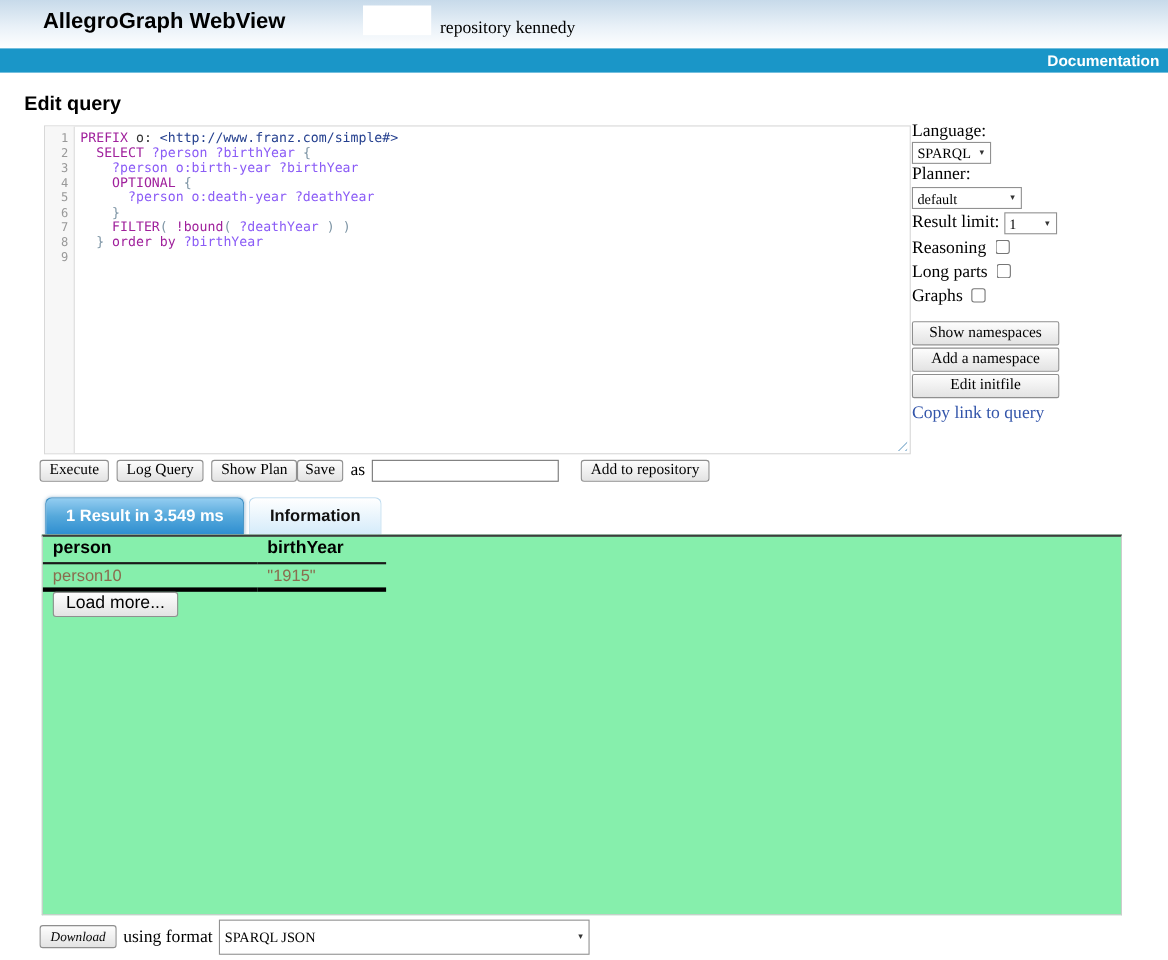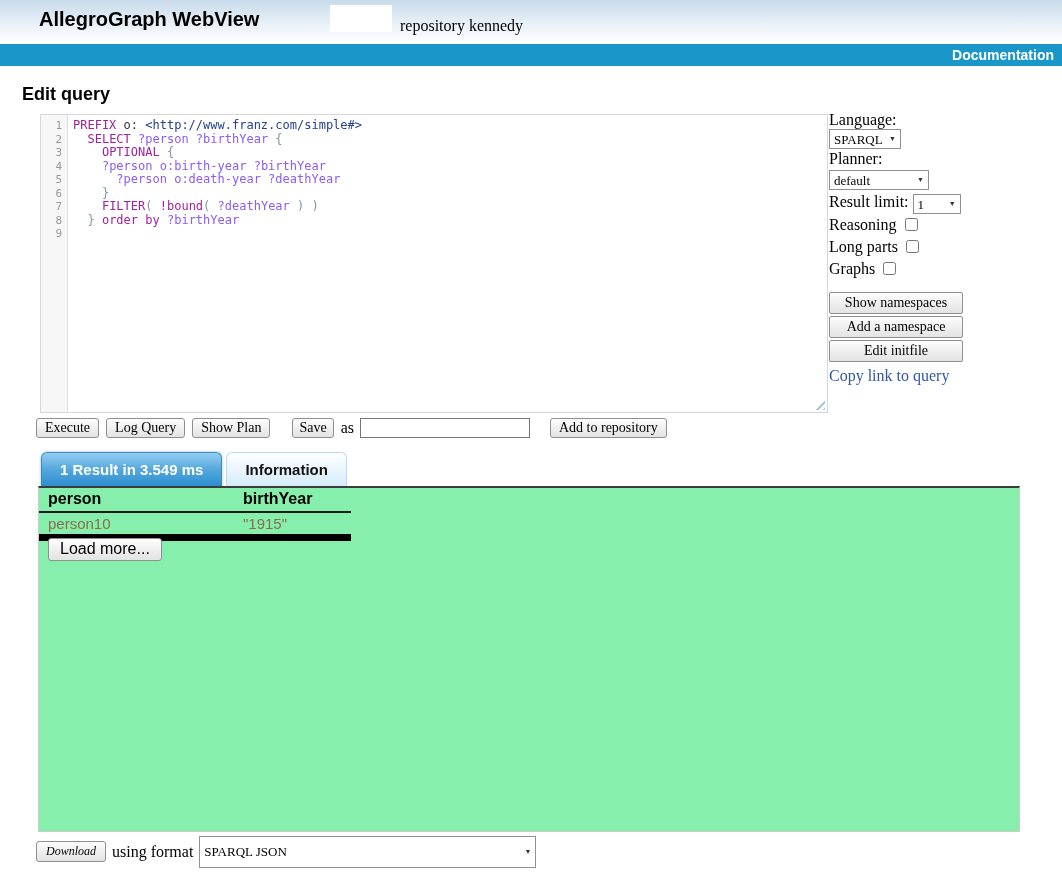--- a/index.html
+++ b/index.html
@@ -68,21 +68,21 @@
   .side-btn { display:block; width:134px; margin-bottom:2px; padding:2px 0; border-radius:2px;
               text-align:center; }
   .ns-buttons { margin-top:12px; }
   .copy-link { display:inline-block; margin-top:3px; color:#3355aa; font-size:16px;
                cursor:pointer; text-decoration:none; }
 
   
   .actions { position:absolute; left:36px; top:416px; height:23px; display:flex; align-items:center; }
   .btn-execute { margin-right:7px; }
   .btn-logquery { margin-right:7px; }
-  .btn-showplan { margin-right:22px; }
+  .btn-showplan { }
   .btn-save { padding:1px 6px; }
   .save-as-label { margin:0 6px 0 7px; font-size:16px; }
   .save-as-input { width:170px; height:20px; border:1px solid #767676; font-size:13px;
                    padding:0 3px; font-family:"Liberation Serif",serif; }
   .btn-addrepo { margin-left:20px; }
 
   
   .tabs { position:absolute; left:41px; top:452px; height:34px; display:flex; gap:4px;
           font-family:"Liberation Sans",sans-serif; font-weight:bold; font-size:15px; }
   .tab { border-radius:6px 6px 0 0; padding:0 18px; line-height:33px; height:34px; cursor:pointer; }
@@ -92,21 +92,21 @@
   .tab.inactive { background:linear-gradient(#ffffff,#d4ebfa); color:#111;
                   border:1px solid #b9d9ee; border-bottom:none; }
 
   
   .panel { position:absolute; left:38px; top:486px; width:982px; height:346px; background:#86efac;
            border:1px solid #cccccc; border-top:2px solid #3c3c3c; }
   .rtable { border-collapse:collapse; font-family:"Liberation Sans",sans-serif; width:312px; }
   .rtable th { text-align:left; font-size:16px; color:#000; border-bottom:2px solid #1a1a1a;
                padding:2px 9px 3px 9px; font-weight:bold; }
   .rtable th:first-child { width:195px; }
-  .rtable td { font-size:15px; color:#8a6d4e; border-bottom:7px solid #000000; padding:2px 9px; }
+  .rtable td { font-size:15px; color:#8a6d4e; border-bottom:4px solid #000000; padding:2px 9px; }
   .load-more { position:absolute; left:9px; top:50px; font-family:"Liberation Sans",sans-serif;
                font-size:16px; padding:1px 11px 2px 11px; border-radius:3px; }
 
   
   .download-row { position:absolute; left:36px; top:840px; height:23px; display:flex;
                   align-items:center; font-size:16px; }
   .btn-download { font-size:12px; padding:2px 9px; margin-right:6px;font-style:italic; }
   .using-format-label { margin-right:6px; }
 </style>
 </head>
@@ -134,22 +134,22 @@
         <div class="ln">4</div>
         <div class="ln">5</div>
         <div class="ln">6</div>
         <div class="ln">7</div>
         <div class="ln">8</div>
         <div class="ln">9</div>
       </div>
     <div class="code">
         <div class="cl"><span class="tok-k">PREFIX</span><span class="tok-p"> o: </span><span class="tok-i">&lt;http://www.franz.com/simple#&gt;</span></div>
         <div class="cl"><span class="tok-p">  </span><span class="tok-k">SELECT</span><span class="tok-p"> </span><span class="tok-v">?person</span><span class="tok-p"> </span><span class="tok-v">?birthYear</span><span class="tok-p"> </span><span class="tok-b">{</span></div>
+        <div class="cl"><span class="tok-p">    </span><span class="tok-v">?person</span><span class="tok-p"> </span><span class="tok-v">o:birth-year</span><span class="tok-p"> </span><span class="tok-v">?birthYear</span></div>
         <div class="cl"><span class="tok-p">    </span><span class="tok-k">OPTIONAL</span><span class="tok-p"> </span><span class="tok-b">{</span></div>
-        <div class="cl"><span class="tok-p">    </span><span class="tok-v">?person</span><span class="tok-p"> </span><span class="tok-v">o:birth-year</span><span class="tok-p"> </span><span class="tok-v">?birthYear</span></div>
         <div class="cl"><span class="tok-p">      </span><span class="tok-v">?person</span><span class="tok-p"> </span><span class="tok-v">o:death-year</span><span class="tok-p"> </span><span class="tok-v">?deathYear</span></div>
         <div class="cl"><span class="tok-p">    </span><span class="tok-b">}</span></div>
         <div class="cl"><span class="tok-p">    </span><span class="tok-k">FILTER</span><span class="tok-b">(</span><span class="tok-p"> </span><span class="tok-k">!bound</span><span class="tok-b">(</span><span class="tok-p"> </span><span class="tok-v">?deathYear</span><span class="tok-p"> </span><span class="tok-b">)</span><span class="tok-p"> </span><span class="tok-b">)</span></div>
         <div class="cl"><span class="tok-p">  </span><span class="tok-b">}</span><span class="tok-p"> </span><span class="tok-k">order</span><span class="tok-p"> </span><span class="tok-k">by</span><span class="tok-p"> </span><span class="tok-v">?birthYear</span></div>
         <div class="cl"></div>
       </div>
     <div class="resize-grip"></div>
   </div>
 
   <div class="sidebar">

